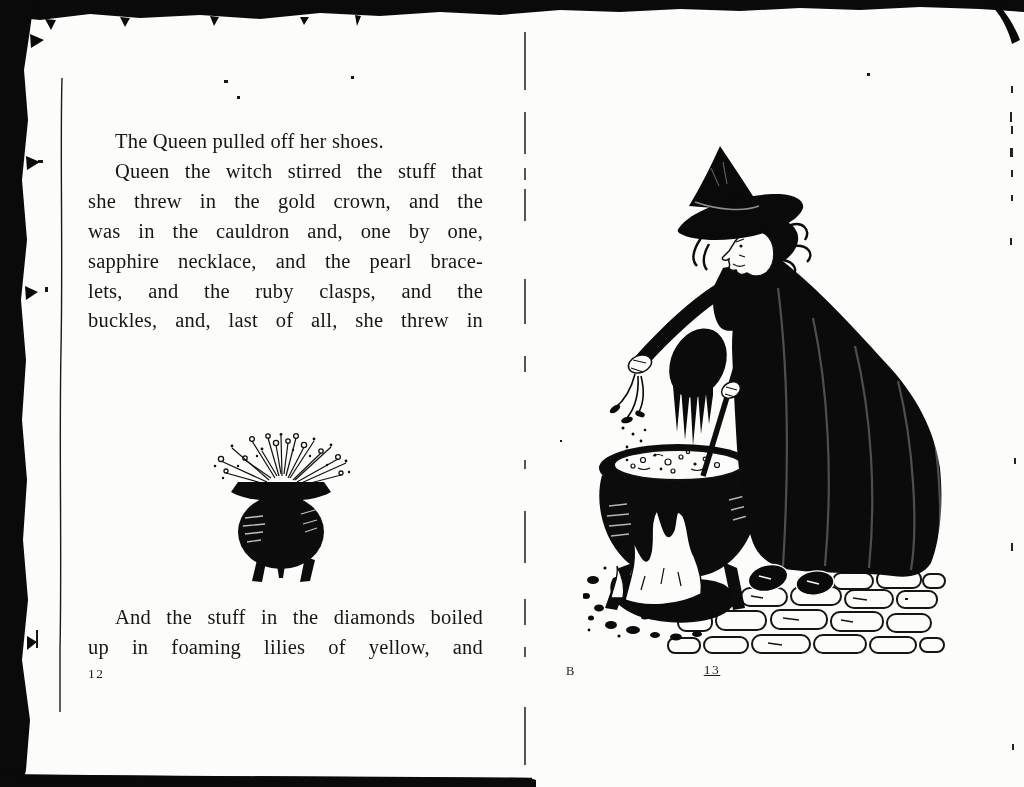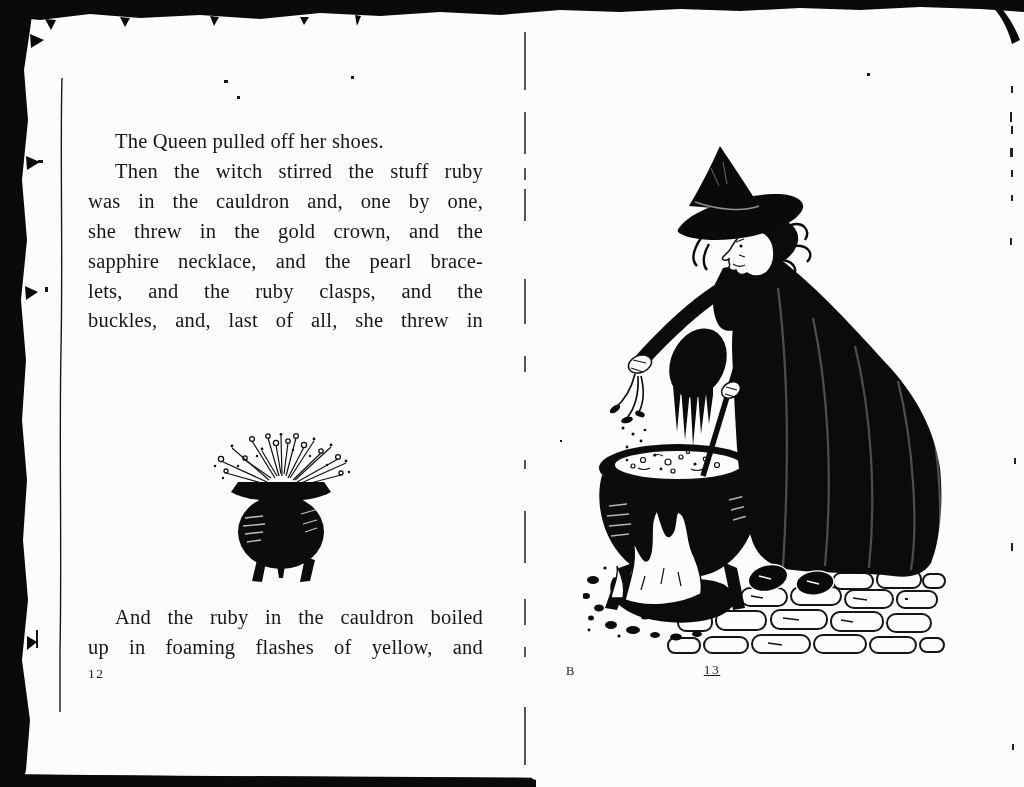--- a/index.html
+++ b/index.html
@@ -31,23 +31,23 @@
   
   #artifacts{left:0;top:0;pointer-events:none;z-index:5;}
 </style>
 </head>
 <body>
 
 <div class="abs" style="left:0;top:12px;width:524px;height:787px;">
 
   <div class="text-block" id="para1">
     <div class="ln ind plain">The Queen pulled off her shoes.</div>
-    <div class="ln ind">Then the witch stirred the stuff ruby</div>
+    <div class="ln ind">Queen the witch stirred the stuff that</div>
+    <div class="ln">she threw in the gold crown, and the</div>
     <div class="ln">was in the cauldron and, one by one,</div>
-    <div class="ln">she threw in the gold crown, and the</div>
     <div class="ln">sapphire necklace, and the pearl brace-</div>
     <div class="ln">lets, and the ruby clasps, and the</div>
     <div class="ln">buckles, and, last of all, she threw in</div>
   </div>
 
   <svg id="small-cauldron" class="abs" width="152" height="150" viewBox="0 0 152 150">
     <g stroke="#111" stroke-width="1.2" fill="none">
       <path d="M62,50 L16,29"></path>
         <path d="M64,48 L27,16"></path>
         <path d="M66,46 L40,28"></path>
@@ -110,22 +110,22 @@
           <path d="M40,102 L58,100"></path>
         <path d="M42,110 L56,108"></path>
           <path d="M96,82 L110,78"></path>
           <path d="M98,92 L112,88"></path>
         <path d="M100,100 L112,96"></path>
       </g>
     </g>
   </svg>
 
   <div class="text-block" id="para2">
-    <div class="ln ind">And the ruby in the cauldron boiled</div>
-    <div class="ln">up in foaming flashes of yellow, and</div>
+    <div class="ln ind">And the stuff in the diamonds boiled</div>
+    <div class="ln">up in foaming lilies of yellow, and</div>
   </div>
 
   <div class="pagenum" id="pn-left">12</div>
 </div>
 
 <div class="abs" style="left:524px;top:0;width:500px;height:787px;">
   <div class="pagenum" id="sig-b" style="position:fixed;">B</div>
   <div class="pagenum" id="pn-right" style="position:fixed;text-decoration:underline;">13</div>
 </div>
 

